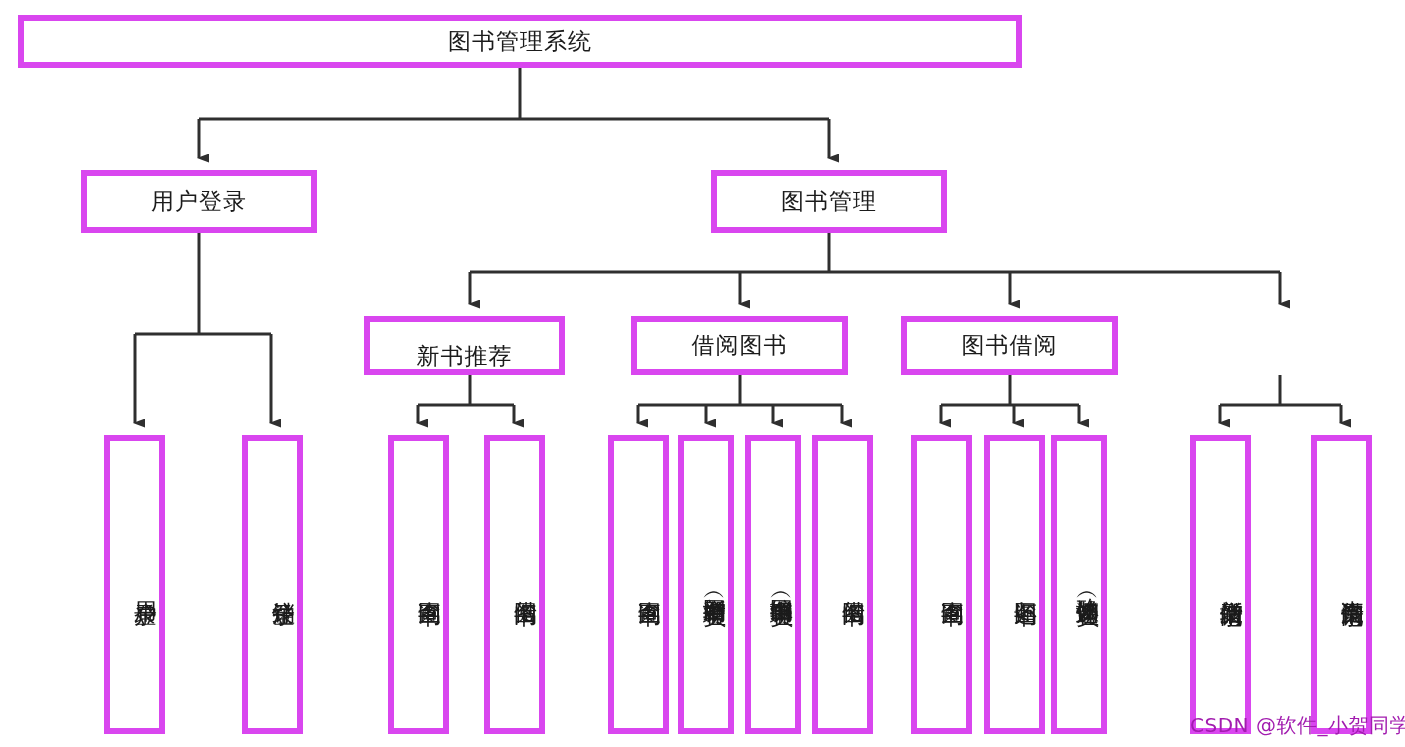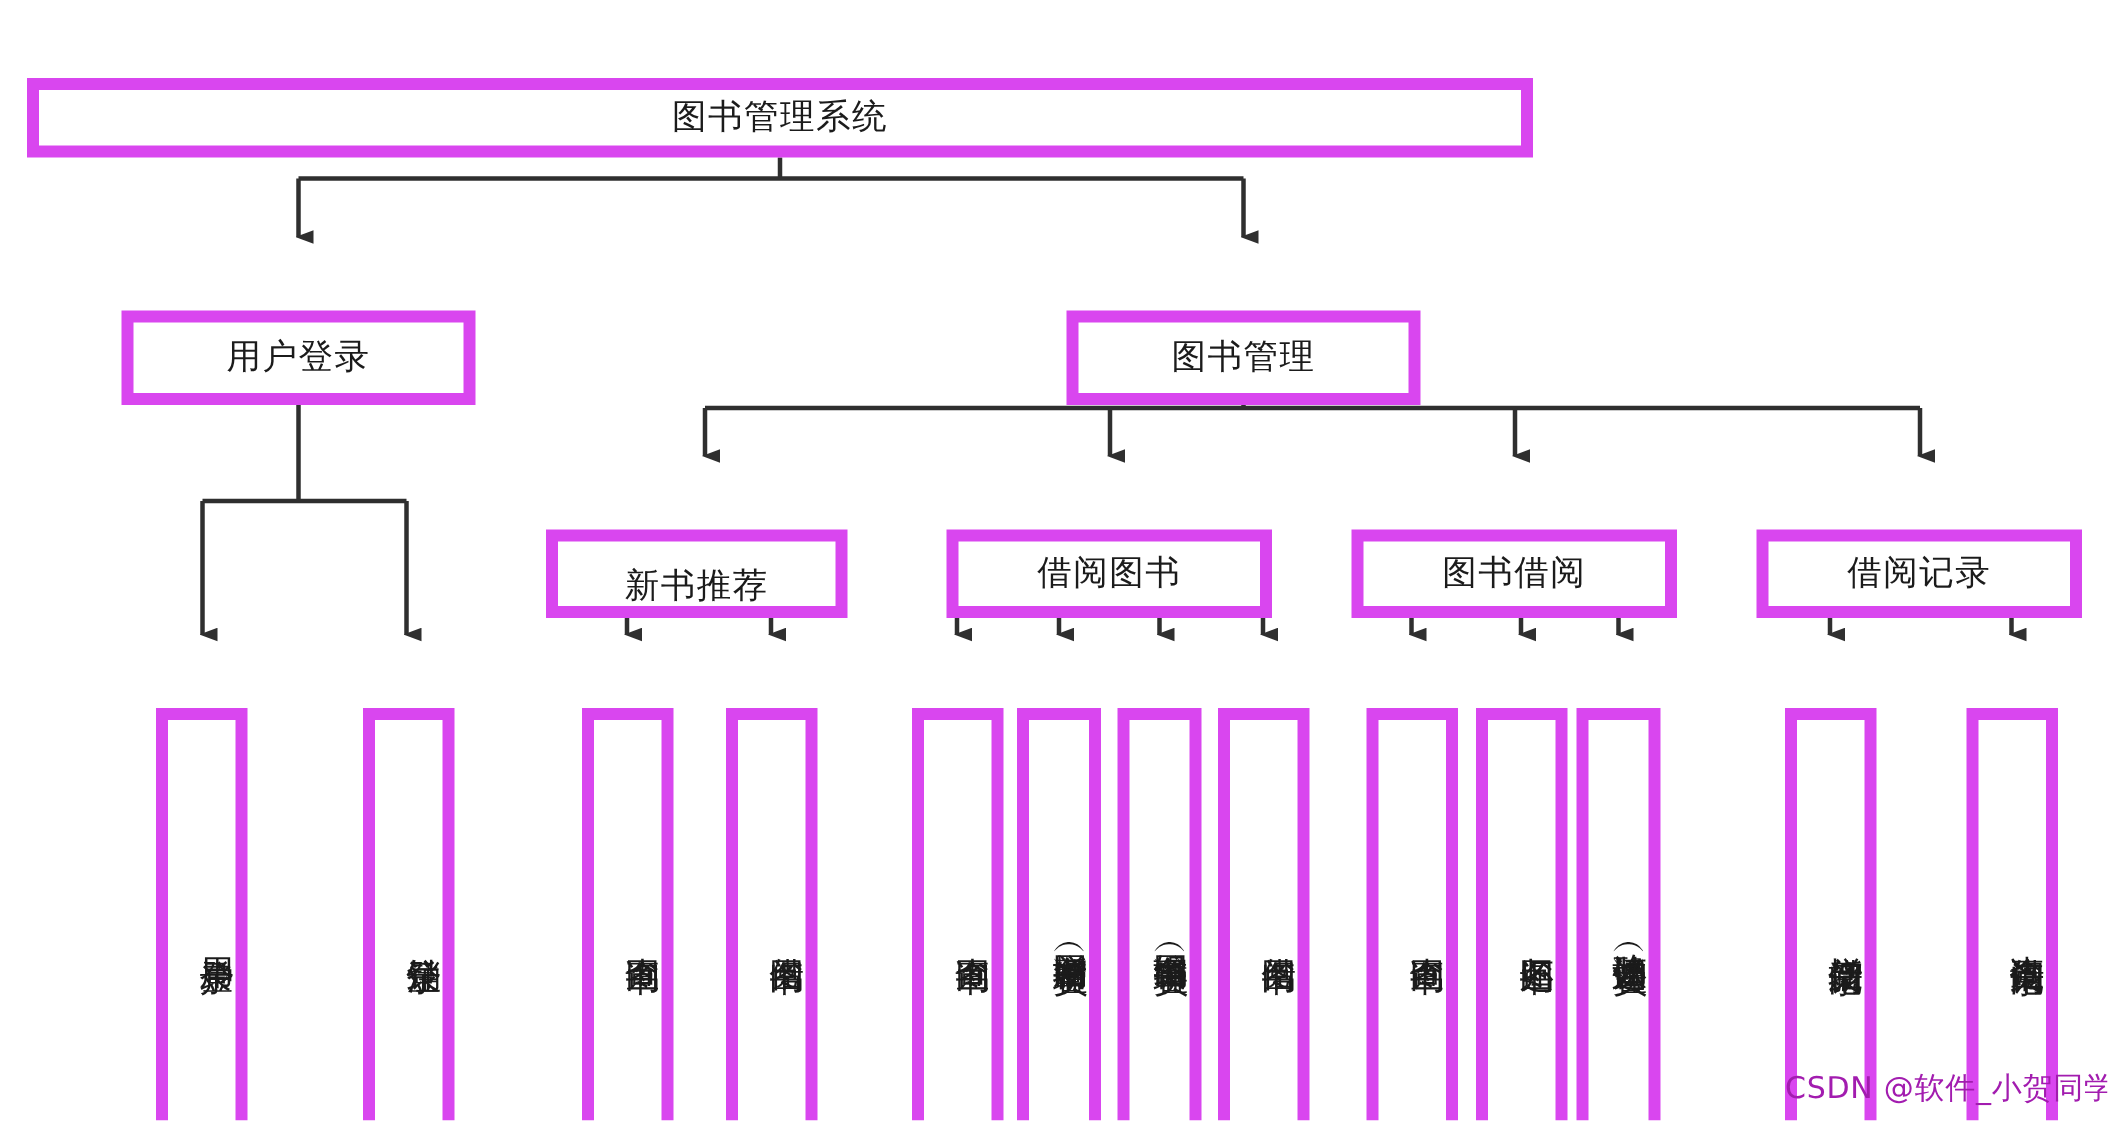--- a/index.html
+++ b/index.html
@@ -23,26 +23,25 @@
     left: 0;
     top: 0;
     width: 1405px;
     height: 747px;
     pointer-events: none;
   }
   .node {
     position: absolute;
     box-sizing: border-box;
     background: #ffffff;
-    border: 8px solid #d946ef;
+    border: 6px solid #d946ef;
     display: flex;
     align-items: center;
     justify-content: center;
     color: #1b1b1b;
-    margin-top: 37px;
   }
   .node-h {
     font-size: 23px;
     letter-spacing: 1px;
     line-height: 1.1;
     white-space: nowrap;
   }
   .node-v {
     font-size: 23px;
     letter-spacing: 1px;
@@ -139,23 +138,20 @@
 
   <div class="node node-h" style="left:364px; top:316px; width:201px; height:59px;align-items:flex-end;">
     <span>新书推荐</span>
   </div>
   <div class="node node-h" style="left:631px; top:316px; width:217px; height:59px;">
     <span>借阅图书</span>
   </div>
   <div class="node node-h" style="left:901px; top:316px; width:217px; height:59px;">
     <span>图书借阅</span>
   </div>
-  <div class="node node-h" style="left:1171px; top:316px; width:217px; height:59px;">
-    <span>借阅记录</span>
-  </div>
 
   <div class="node node-v" style="left:104px; top:435px; width:61px; height:299px;">
     <span class="vlabel">用户登录</span>
   </div>
   <div class="node node-v" style="left:242px; top:435px; width:61px; height:299px;">
     <span class="vlabel">注销登录</span>
   </div>
   <div class="node node-v" style="left:388px; top:435px; width:61px; height:299px;">
     <span class="vlabel">查询图书</span>
   </div>

